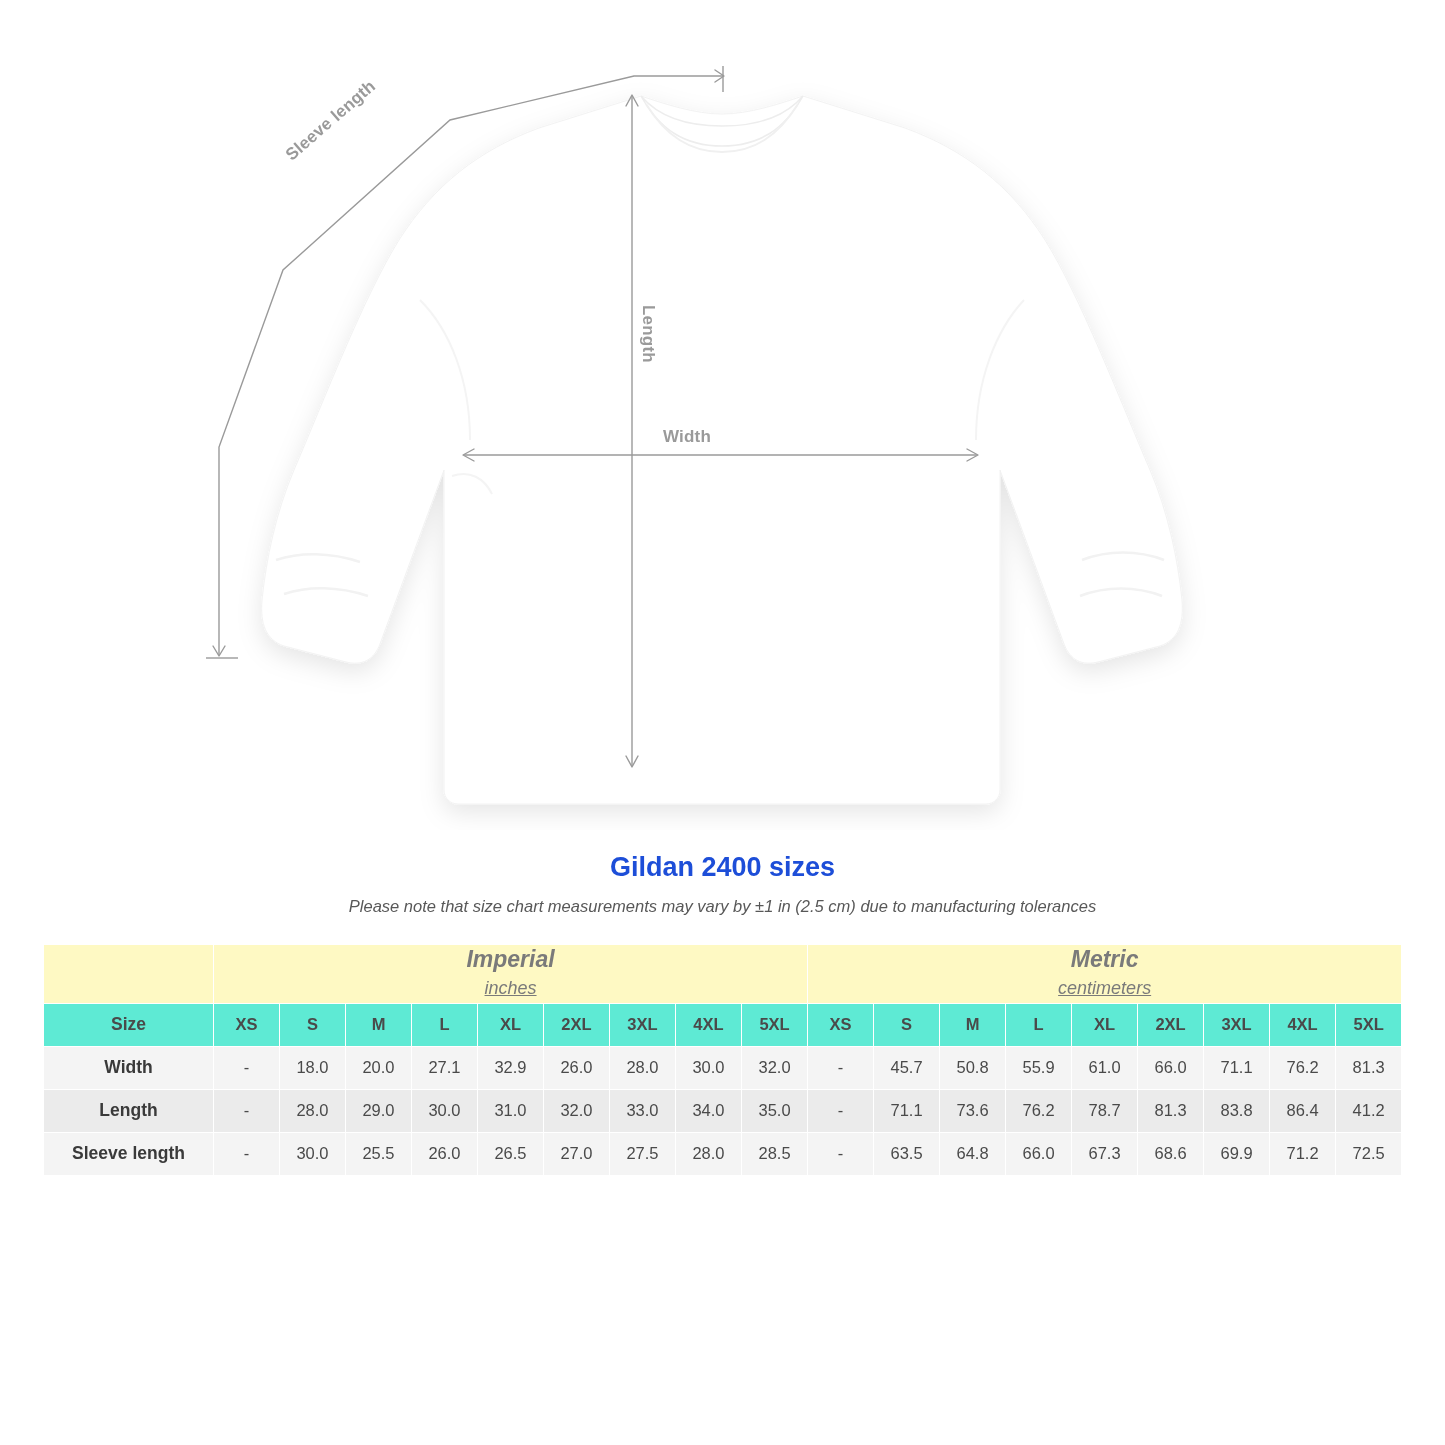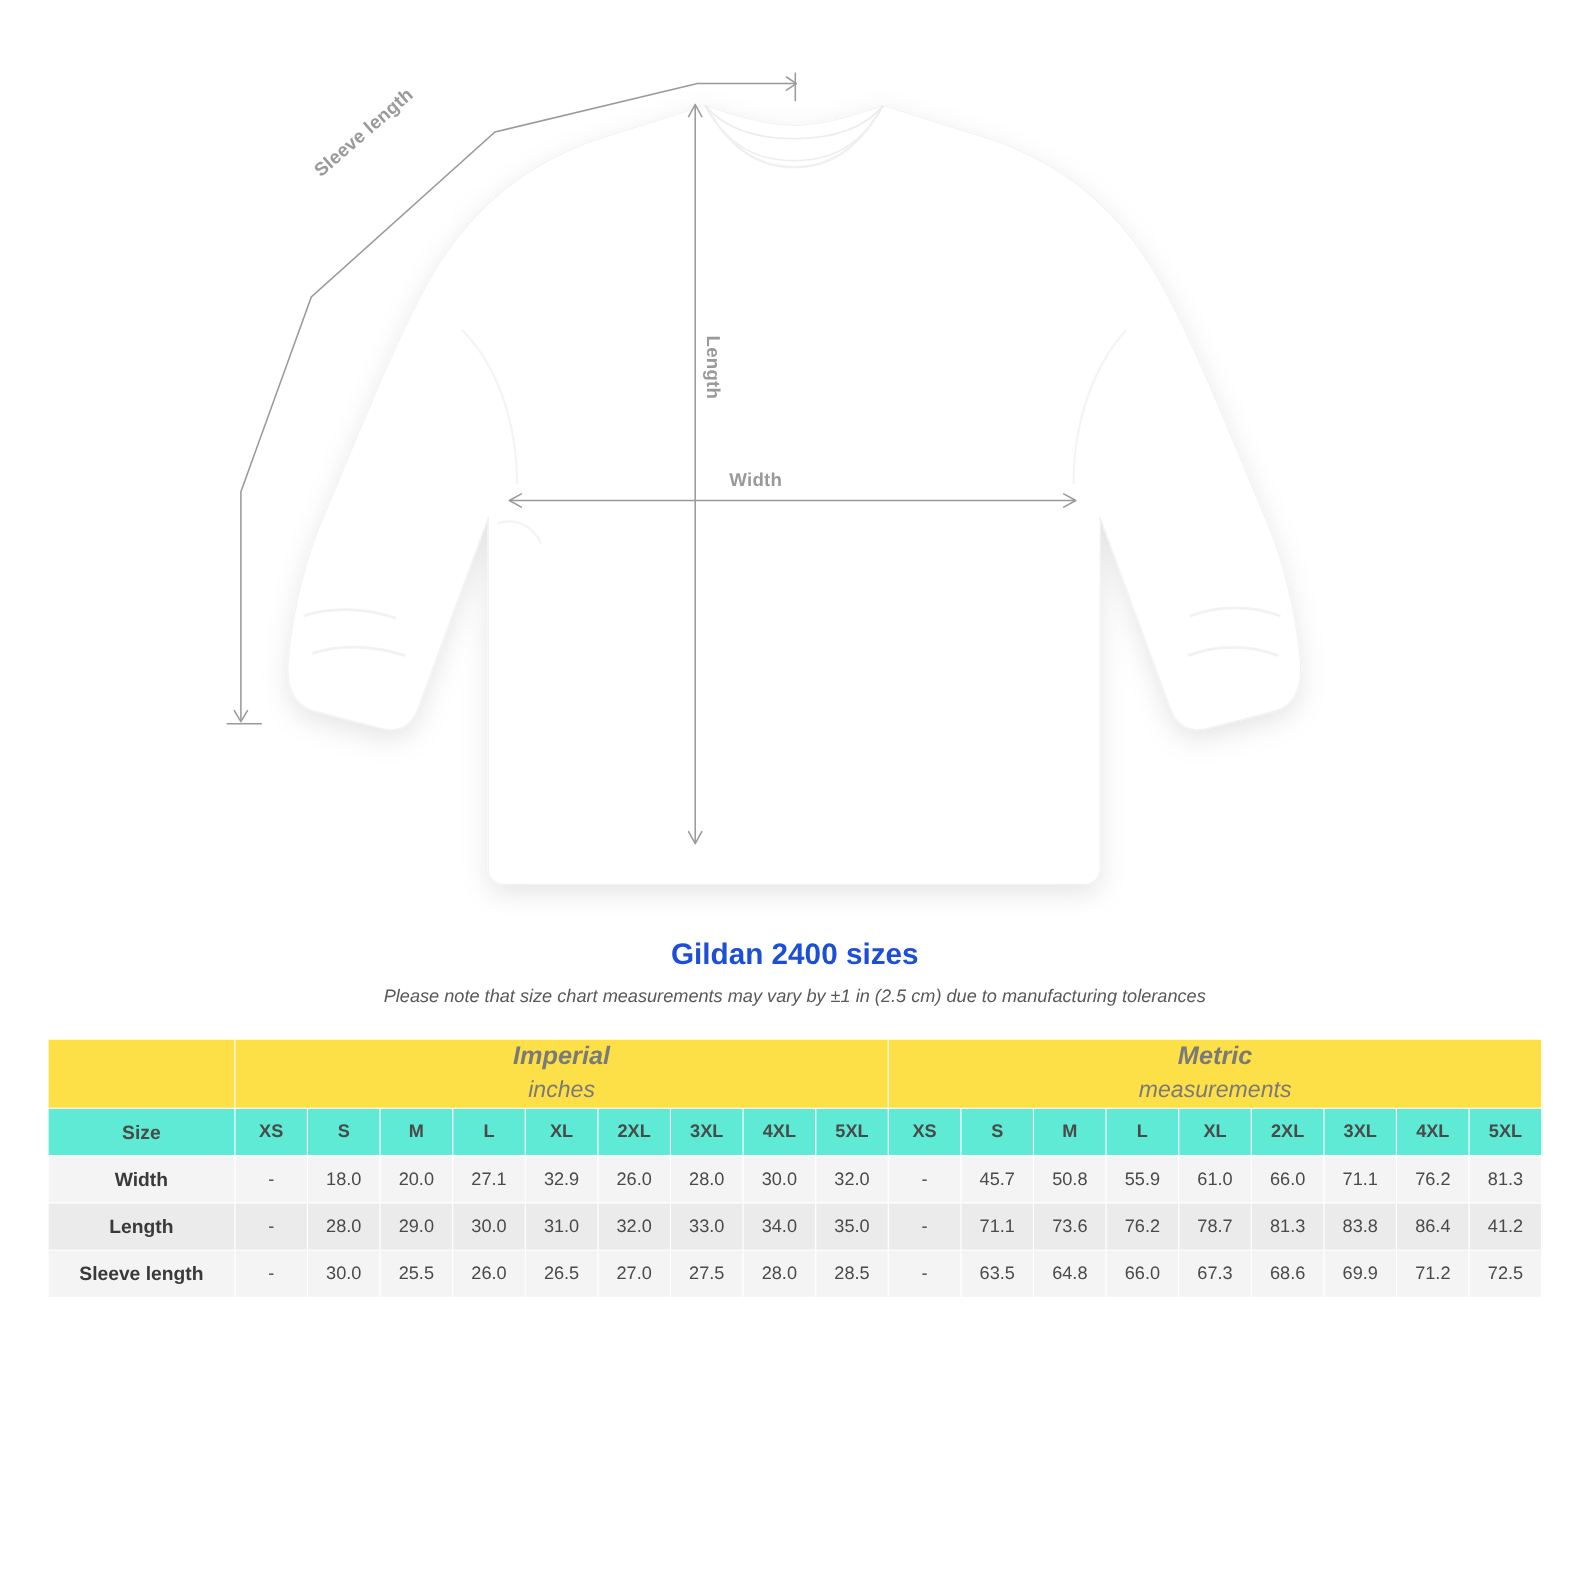--- a/index.html
+++ b/index.html
@@ -84,35 +84,36 @@
   table.size-table td, table.size-table th {
     border: 1px solid #ffffff;
     text-align: center;
     vertical-align: middle;
     font-size: 16.5px;
     color: #4a4a4a;
     padding: 0;
     height: 42px;
   }
   .unit-row td {
-    background: #fde047;
+    background: #fef9c3;
     height: 112px;
   }
   .unit-name {
     font-size: 23px;
     font-style: italic;
     font-weight: bold;
     color: #7a7a7a;
     line-height: 1.25;
   }
   .unit-sub {
-    font-size: 21px;
+    font-size: 18px;
     font-style: italic;
     color: #7a7a7a;
     line-height: 1.6;
+    text-decoration: underline;
   }
   .header-row td {
     background: #5eead4;
     font-weight: bold;
     color: #3a3a3a;
     height: 84px;
     font-size: 17px;
   }
   .header-row td.rowhead {
     font-size: 17.5px;
@@ -242,21 +243,21 @@
       <tbody>
 
         <tr class="unit-row">
           <td></td>
           <td colspan="9">
             <div class="unit-name">Imperial</div>
             <div class="unit-sub">inches</div>
           </td>
           <td colspan="9">
             <div class="unit-name">Metric</div>
-            <div class="unit-sub">measurements</div>
+            <div class="unit-sub">centimeters</div>
           </td>
         </tr>
 
         <tr class="header-row">
           <td class="rowhead">Size</td>
           <td>XS</td>
           <td>S</td>
           <td>M</td>
           <td>L</td>
           <td>XL</td>

